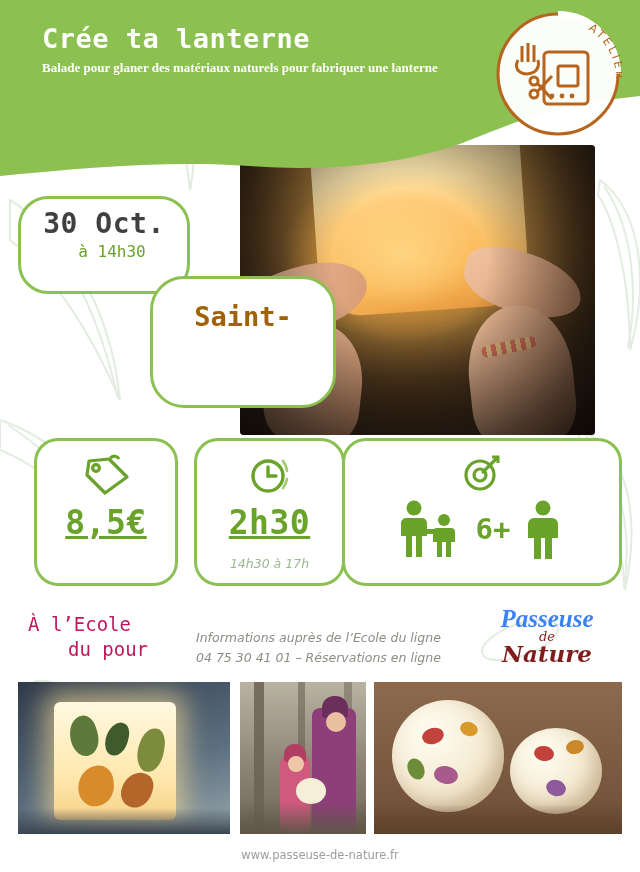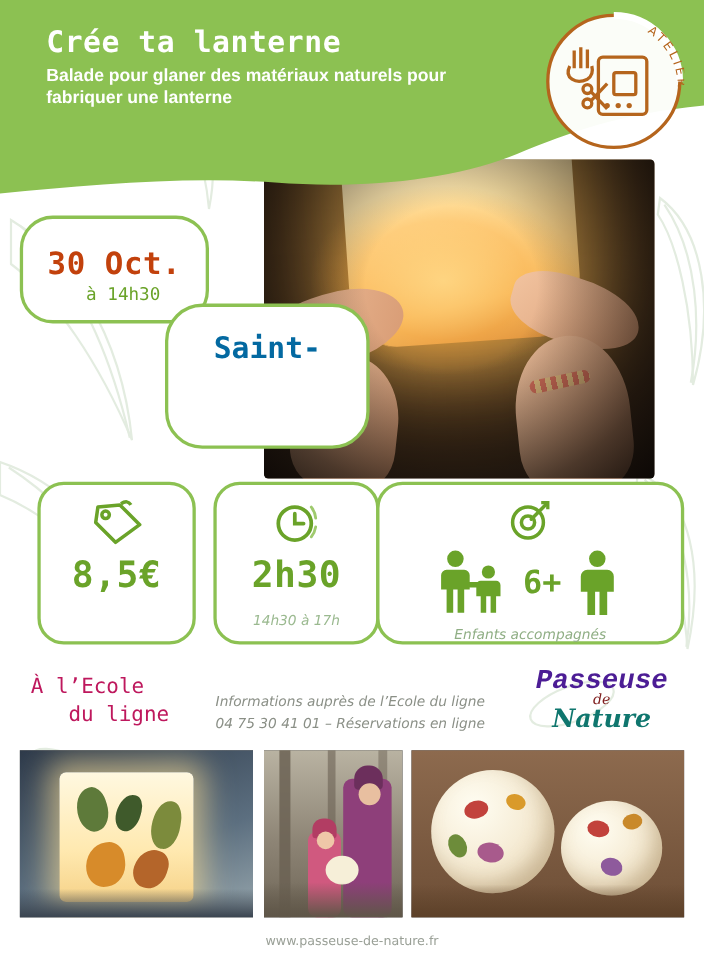--- a/index.html
+++ b/index.html
@@ -20,22 +20,22 @@
   .banner-svg { position:absolute; left:0; top:0; }
   .banner-text {
     position:absolute; left:42px; top:24px; width:430px; z-index:3; color:#ffffff;
   }
   .banner-title {
     font-family:"DejaVu Sans Mono", monospace;
     font-size:27px; font-weight:bold; letter-spacing:0.5px; line-height:1.1;
     margin:0 0 6px 0;
   }
   .banner-sub {
-    font-family:Liberation Sans, sans-serif;
-    font-size:16px; font-weight:bold; line-height:1.25; margin:0;
+    font-family:Liberation Serif, serif;
+    font-size:13px; font-weight:bold; line-height:1.25; margin:0;
   }
 
   
   .atelier-badge {
     position:absolute; right:18px; top:10px; width:128px; height:128px; z-index:4;
   }
 
   
   .hero {
     position:absolute; left:240px; top:145px; width:355px; height:290px; z-index:1;
@@ -77,50 +77,50 @@
   .bubble {
     position:absolute; background:#ffffff; border:3px solid #8cc152;
     border-radius:26px; z-index:5; text-align:center;
   }
   .bubble-date {
     left:18px; top:196px; width:172px; height:98px;
     border-radius:30px 30px 30px 30px;
   }
   .date-main {
     font-family:"DejaVu Sans Mono", monospace;
-    font-size:28px; font-weight:bold; color:#c2410c; margin-top:24px; letter-spacing:0.5px;
+    font-size:28px; font-weight:bold; color:#404040; margin-top:8px; letter-spacing:0.5px;
   }
   .date-time {
     font-family:"DejaVu Sans Mono", monospace;
     font-size:16px; color:#6aa329; margin-top:2px;padding-left:16px;
   }
   .bubble-place {
     left:150px; top:276px; width:186px; height:132px;
     border-radius:34px;
   }
   .place-text {
     font-family:"DejaVu Sans Mono", monospace;
-    font-size:27px; font-weight:bold; color:#0369a1; line-height:1.18;
+    font-size:27px; font-weight:bold; color:#a16207; line-height:1.18;
     padding-top:22px;
   }
 
   
   .info-row { position:absolute; left:18px; top:438px; width:604px; height:148px; z-index:5; }
   .card {
     position:absolute; top:0; background:#ffffff; border:3px solid #8cc152;
     border-radius:24px; height:148px; text-align:center;
   }
   .card-price { left:16px; width:144px; }
   .card-dur   { left:176px; width:151px; }
   .card-age   { left:324px; width:280px; }
 
   .card-icon { margin-top:12px; height:44px; }
   .big-val {
     font-family:"DejaVu Sans Mono", monospace;
-    font-size:33px; font-weight:bold; color:#6aa329; margin-top:6px; letter-spacing:0.5px;
+    font-size:33px; font-weight:bold; color:#6aa329; margin-top:6px; letter-spacing:0.5px;text-decoration:underline;
   }
   .sub-val {
     font-family:"DejaVu Sans", sans-serif;
     font-size:12.5px; color:#9ab98f; margin-top:14px; font-style:italic;
   }
   .age-row { display:flex; align-items:center; justify-content:center; gap:6px; margin-top:2px; }
   .age-text {
     font-family:"DejaVu Sans Mono", monospace;
     font-size:29px; font-weight:bold; color:#6aa329;
   }
@@ -138,30 +138,30 @@
   .school .l2 { display:block; text-align:center; }
   .contact {
     position:absolute; left:196px; top:628px; width:270px; z-index:5;
     font-family:"DejaVu Sans", sans-serif;
     font-size:12.5px; color:#8a8f86; line-height:1.6; font-style:italic;
   }
   .logo {
     position:absolute; right:18px; top:606px; width:150px; z-index:5; text-align:center;
   }
   .logo-p {
-    font-family:Liberation Mono, monospace; font-style:italic; font-weight:bold;
-    font-size:25px; color:#4c1d95; line-height:1;
+    font-family:Liberation Serif, serif; font-style:italic; font-weight:bold;
+    font-size:25px; color:#3b82f6; line-height:1;
   }
   .logo-de {
     font-family:"DejaVu Serif", serif; font-style:italic;
     font-size:13px; color:#7f1d1d; margin-top:-2px;
   }
   .logo-n {
     font-family:"DejaVu Serif", serif; font-style:italic; font-weight:bold;
-    font-size:23px; color:#0f766e; margin-top:-4px;
+    font-size:23px; color:#7f1d1d; margin-top:-4px;
   }
 
   
   .strip { position:absolute; left:18px; top:682px; width:604px; height:152px; z-index:3; }
   .ph { position:absolute; top:0; height:152px; overflow:hidden; background:#555; }
   .ph1 { left:0; width:212px; }
   .ph2 { left:222px; width:126px; }
   .ph3 { left:356px; width:248px; }
 
   
@@ -328,27 +328,26 @@
         </g>
       </svg>
       <div class="age-text">6+</div>
       <svg width="54" height="60" viewBox="0 0 54 60">
         <g fill="#6aa329">
           <circle cx="27" cy="9" r="7.5"></circle>
           <path d="M18 19 h18 a6 6 0 0 1 6 6 v14 h-6 v21 h-7 v-21 h-4 v21 h-7 v-21 h-6 v-14 a6 6 0 0 1 6 -6 z"></path>
         </g>
       </svg>
     </div>
-    <div class="age-note">Enfants accompagnés</div>
   </div>
 </div>
 
 <div class="school">
   <span>À l’Ecole</span>
-  <span class="l2">du ligne</span>
+  <span class="l2">du pour</span>
 </div>
 
 <div class="contact">
   <div>Informations auprès de l’Ecole du ligne</div>
   <div>04 75 30 41 01 – Réservations en ligne</div>
 </div>
 
 <div class="logo">
   <div class="logo-p">Passeuse</div>
   <div class="logo-de">de</div>

